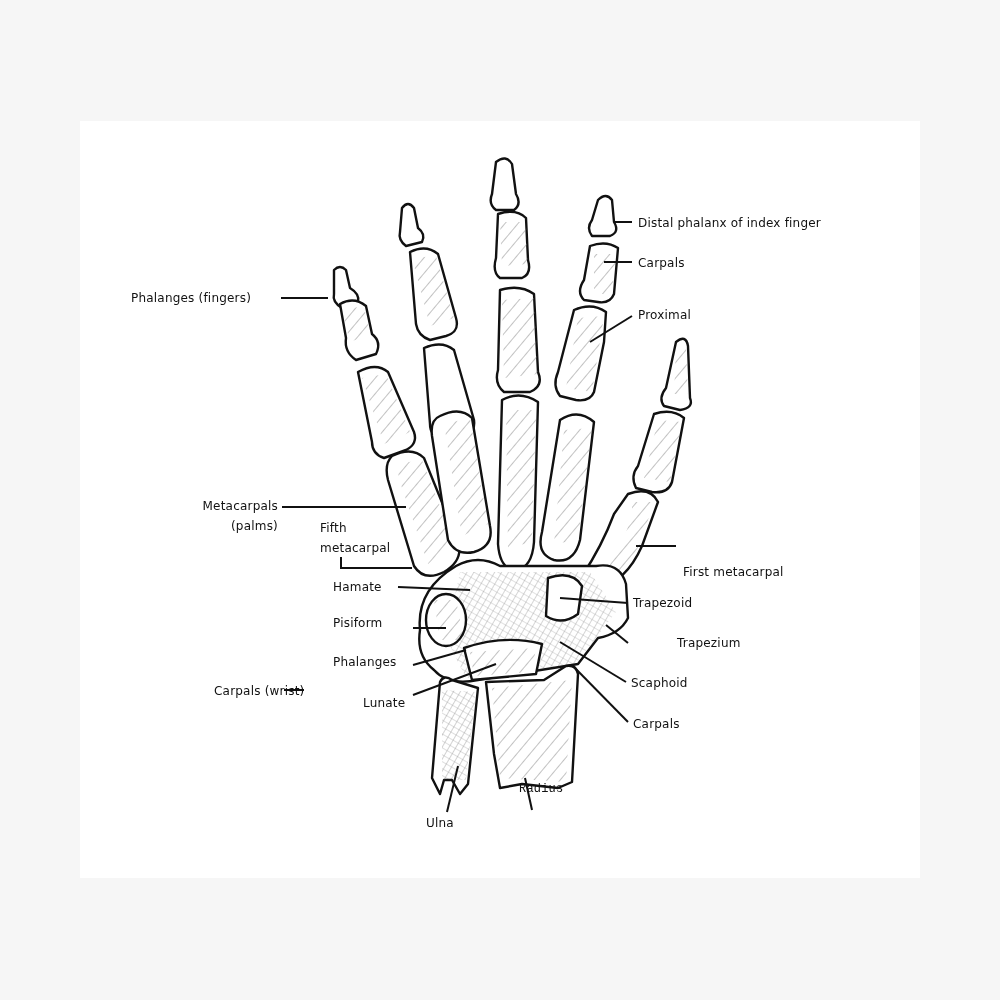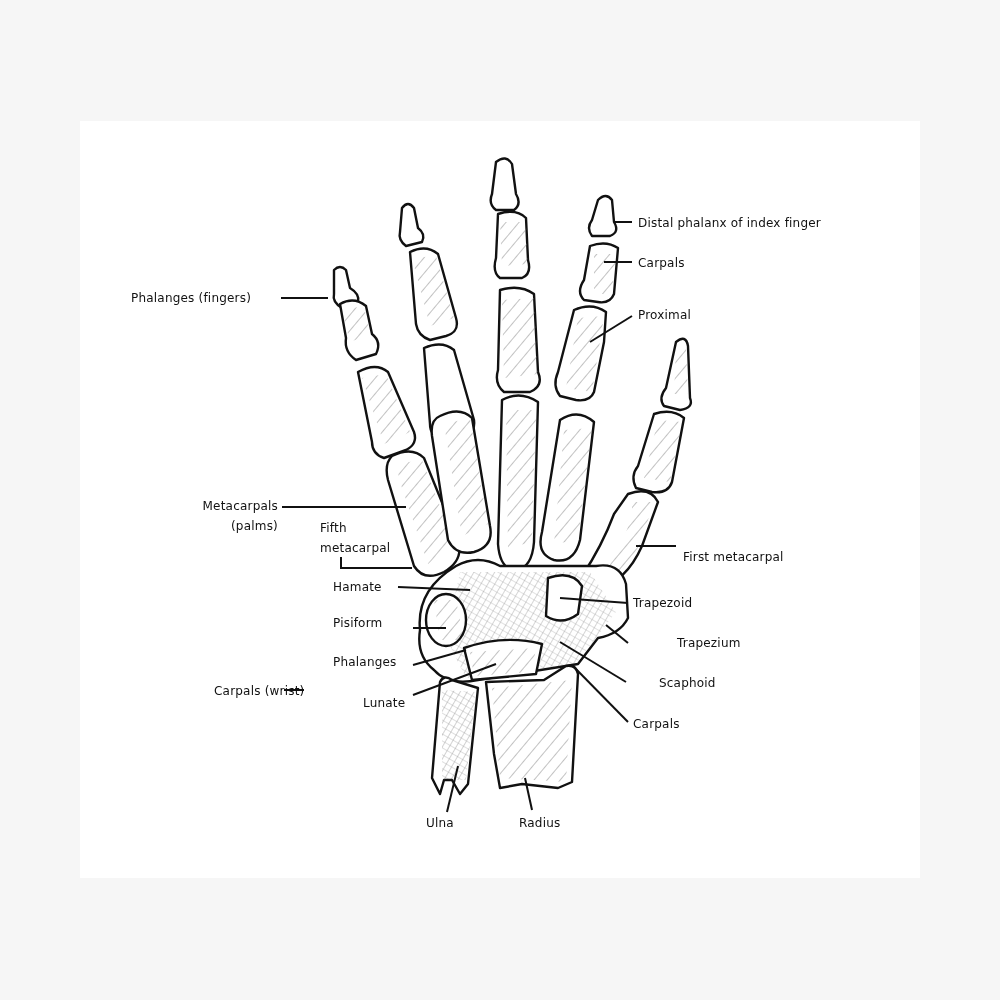--- a/index.html
+++ b/index.html
@@ -119,24 +119,24 @@
 </svg>
 
 <div class="lbl" style="left:638px;top:214px;">Distal phalanx of index finger</div>
 <div class="lbl" style="left:638px;top:254px;">Carpals</div>
 <div class="lbl" style="left:638px;top:306px;">Proximal</div>
 <div class="lbl" style="left:131px;top:289px;">Phalanges (fingers)</div>
 <div class="lbl r" style="left:160px;top:497px;width:118px;">Metacarpals</div>
 <div class="lbl r" style="left:160px;top:517px;width:118px;">(palms)</div>
 <div class="lbl" style="left:320px;top:519px;">Fifth</div>
 <div class="lbl" style="left:320px;top:539px;">metacarpal</div>
-<div class="lbl" style="left:683px;top:548px;text-align:center;">First metacarpal</div>
+<div class="lbl" style="left:683px;top:563px;text-align:center;">First metacarpal</div>
 <div class="lbl" style="left:333px;top:578px;">Hamate</div>
 <div class="lbl" style="left:333px;top:614px;">Pisiform</div>
 <div class="lbl" style="left:333px;top:653px;">Phalanges</div>
 <div class="lbl" style="left:333px;top:694px;margin-left:30px;">Lunate</div>
 <div class="lbl" style="left:166px;top:682px;margin-left:48px;">Carpals (wrist)</div>
 <div class="lbl" style="left:633px;top:594px;">Trapezoid</div>
 <div class="lbl" style="left:633px;top:634px;margin-left:44px;">Trapezium</div>
-<div class="lbl" style="left:631px;top:674px;margin-left:28px;">Scaphoid</div>
+<div class="lbl" style="left:631px;top:674px;">Scaphoid</div>
 <div class="lbl" style="left:633px;top:715px;">Carpals</div>
 <div class="lbl" style="left:426px;top:814px;">Ulna</div>
-<div class="lbl" style="left:519px;top:814px;">Radius</div>
+<div class="lbl" style="left:519px;top:780px;font-family:Liberation Mono, monospace;">Radius</div>
 
 </body></html>

